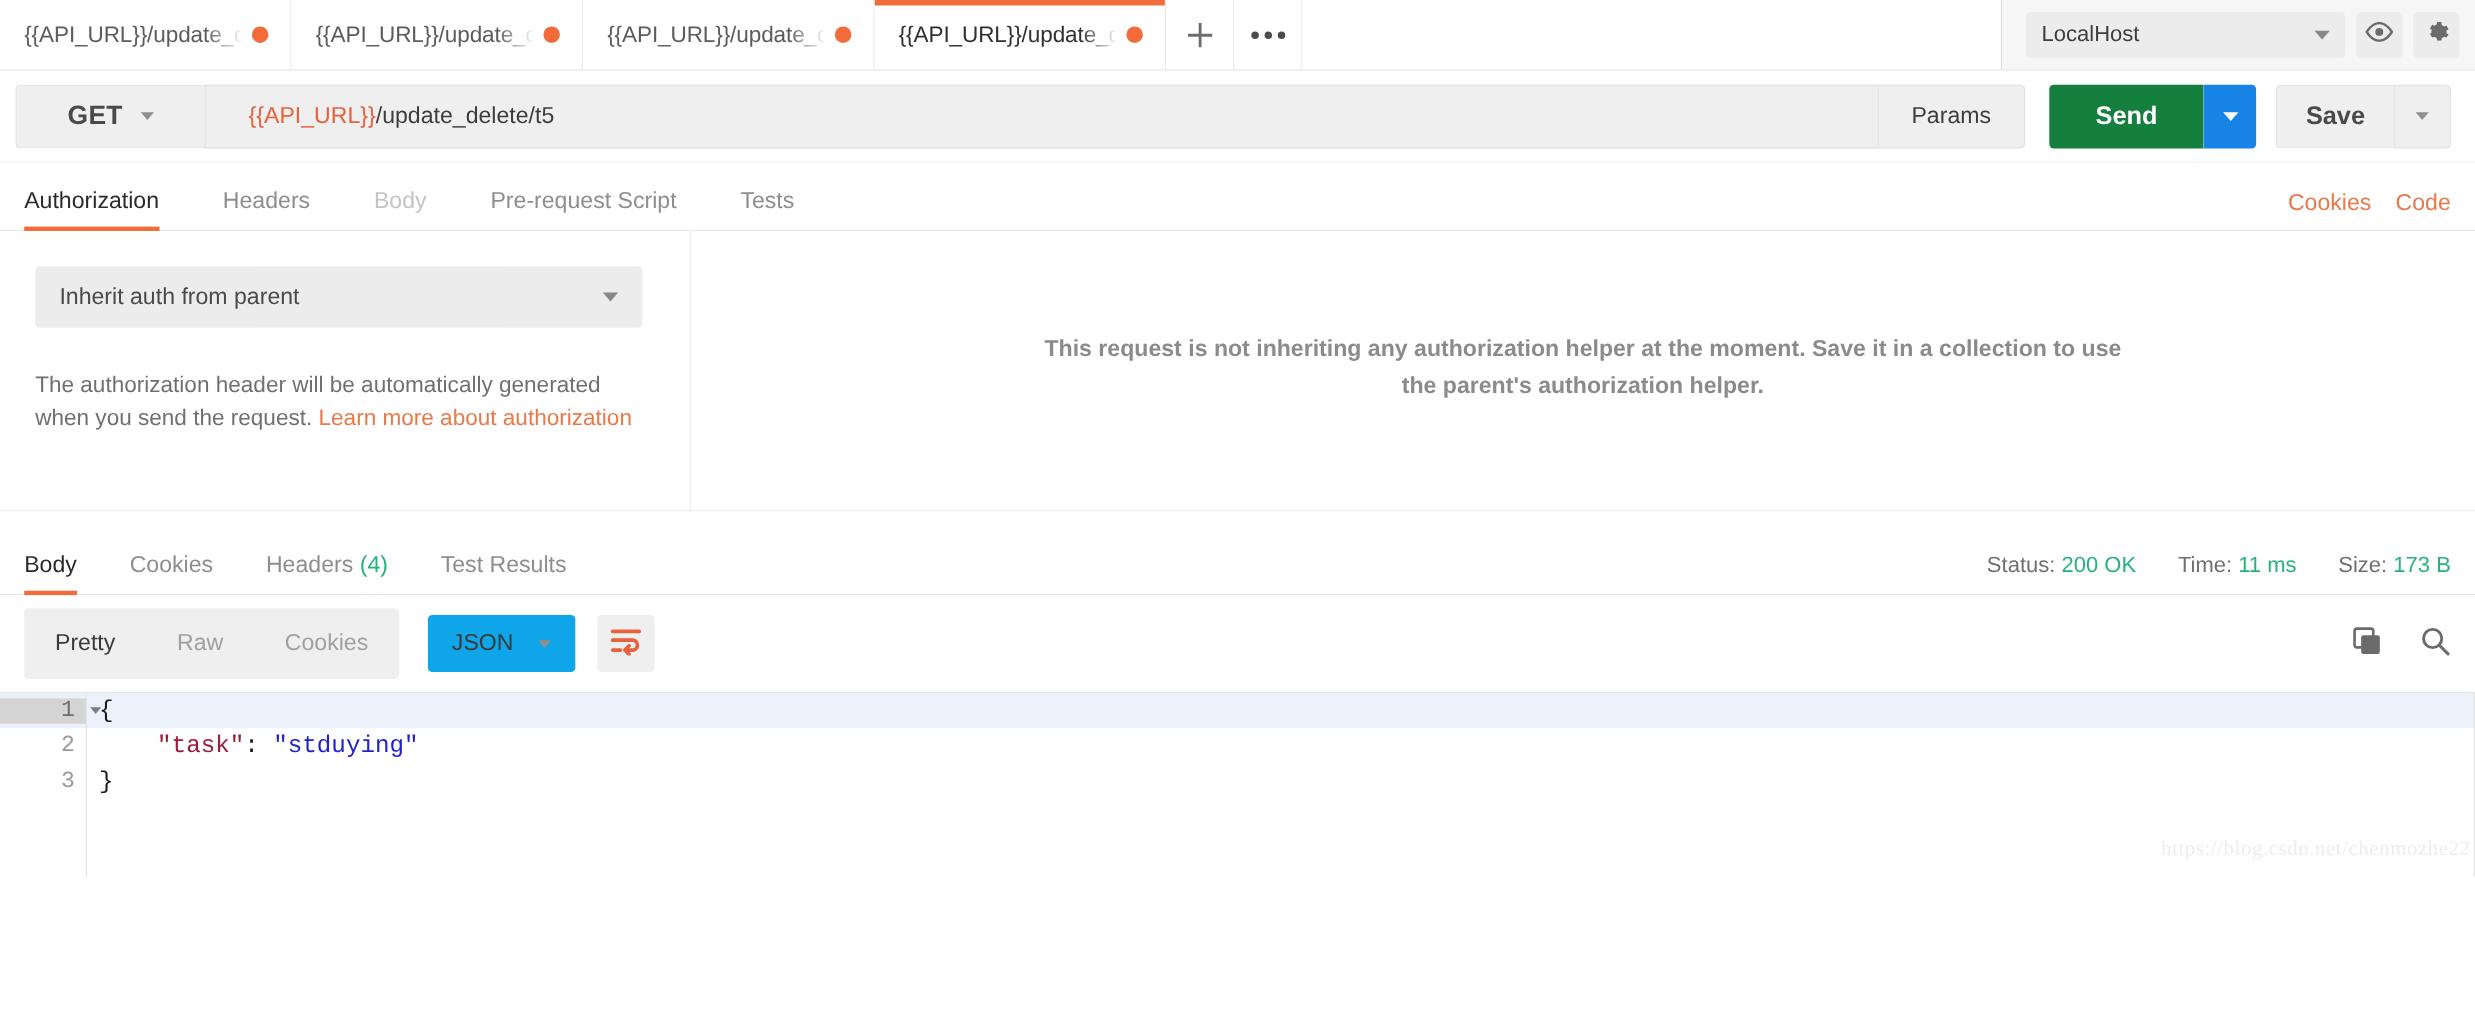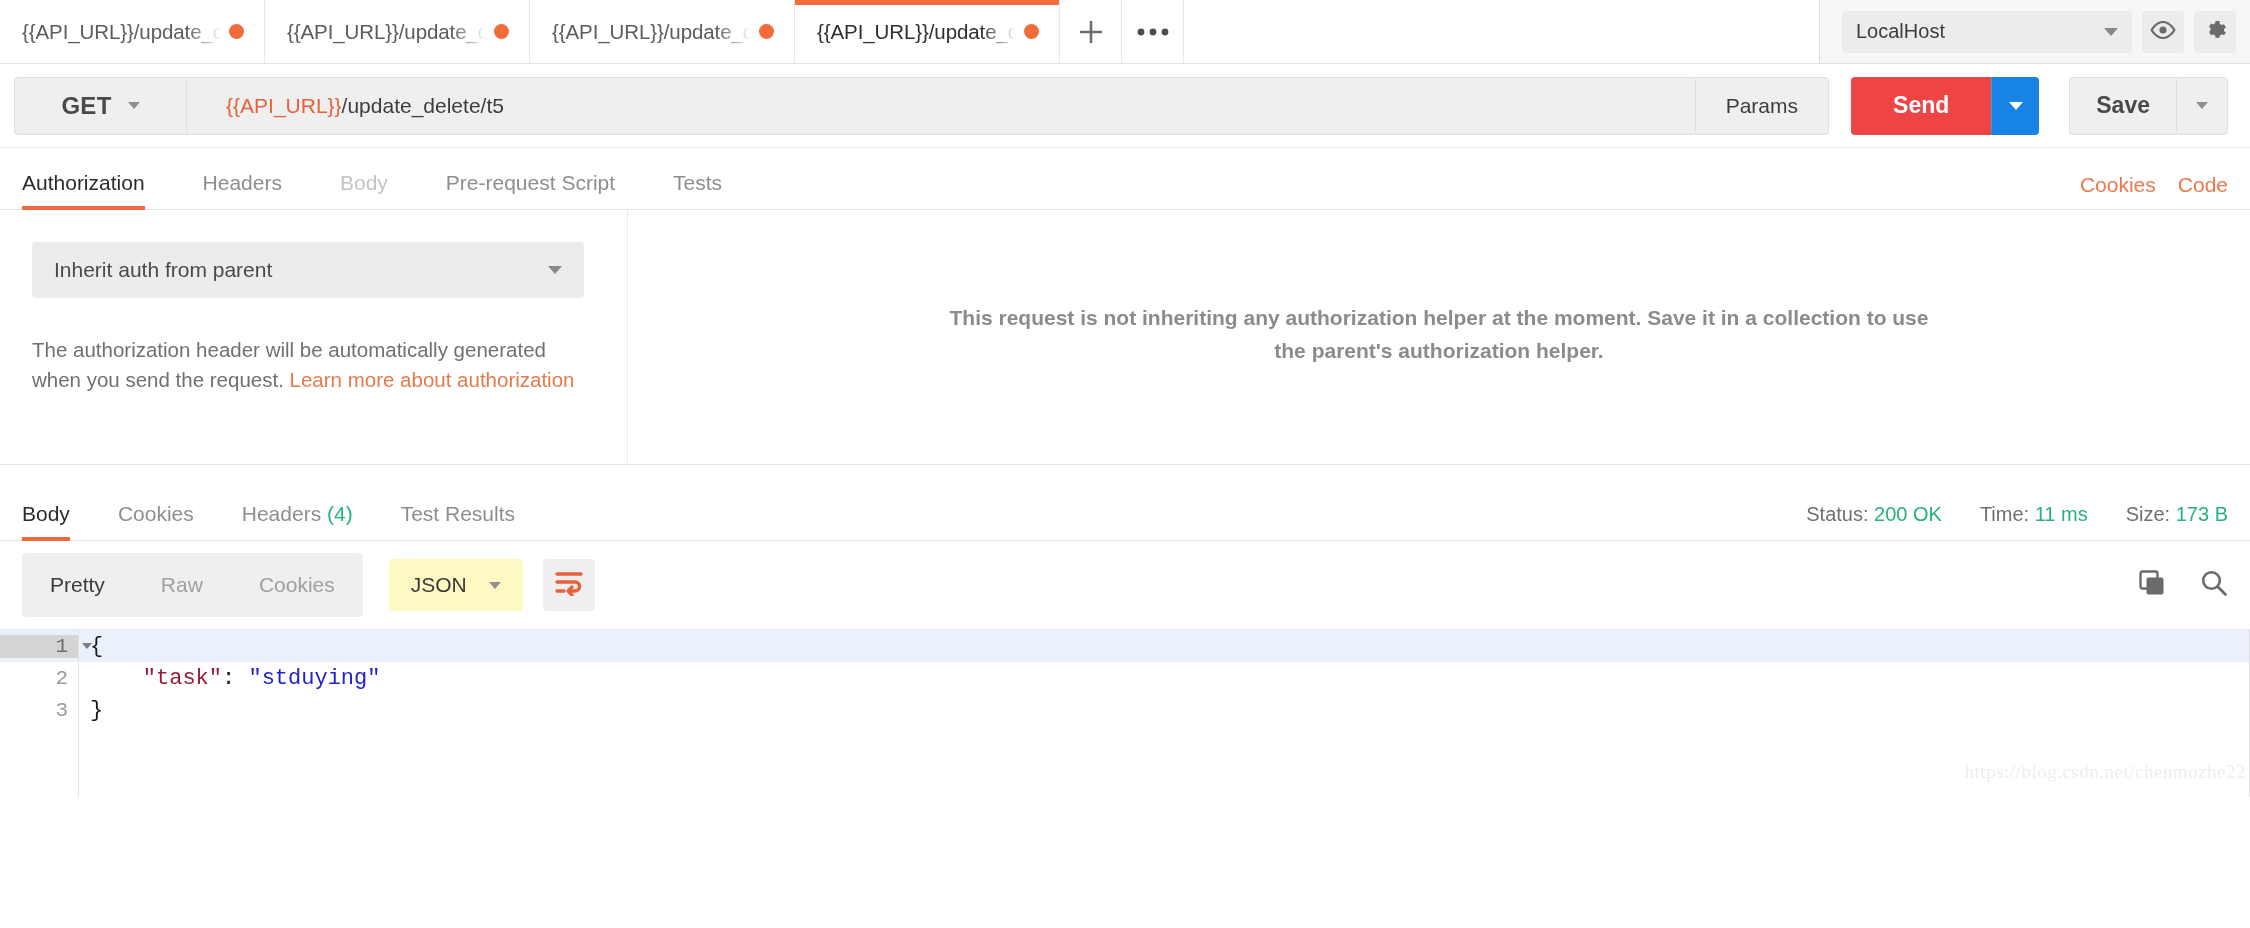--- a/index.html
+++ b/index.html
@@ -182,21 +182,21 @@
     display: flex;
     align-items: center;
     padding: 0 30px;
     font-size: 21px;
     color: #3d3d3d;
     cursor: pointer;
   }
   .send-group { display: flex; margin-left: 22px; }
   .send-btn {
     height: 58px;
-    background: #ef4444;
+    background: #15803d;
     color: #ffffff;
     font-size: 23px;
     font-weight: bold;
     display: flex;
     align-items: center;
     padding: 0 42px;
     border-radius: 4px 0 0 4px;
     cursor: pointer;
   }
   .send-caret-btn {
@@ -209,21 +209,21 @@
     align-items: center;
     justify-content: center;
     cursor: pointer;
   }
   .caret-white {
     width: 0; height: 0;
     border-left: 7px solid transparent;
     border-right: 7px solid transparent;
     border-top: 8px solid #ffffff;
   }
-  .save-group { display: flex; margin-left: 30px; }
+  .save-group { display: flex; margin-left: 18px; }
   .save-btn {
     height: 58px;
     background: #efefef;
     border: 1px solid #e0e0e0;
     border-right: none;
     border-radius: 4px 0 0 4px;
     display: flex;
     align-items: center;
     padding: 0 26px;
     font-size: 23px;
@@ -398,21 +398,21 @@
   .seg .sitem {
     font-size: 21px;
     color: #a0a0a0;
     padding: 0 28px;
     cursor: pointer;
     line-height: 52px;
   }
   .seg .sitem.active { color: #3a3a3a; }
   .json-sel {
     height: 52px;
-    background: #fef9c3;
+    background: #0ea5e9;
     border-radius: 4px;
     display: flex;
     align-items: center;
     gap: 22px;
     padding: 0 22px;
     margin-left: 26px;
     cursor: pointer;
   }
   .json-sel .jv { font-size: 21px; color: #3a3a3a; }
   .wrap-btn {

